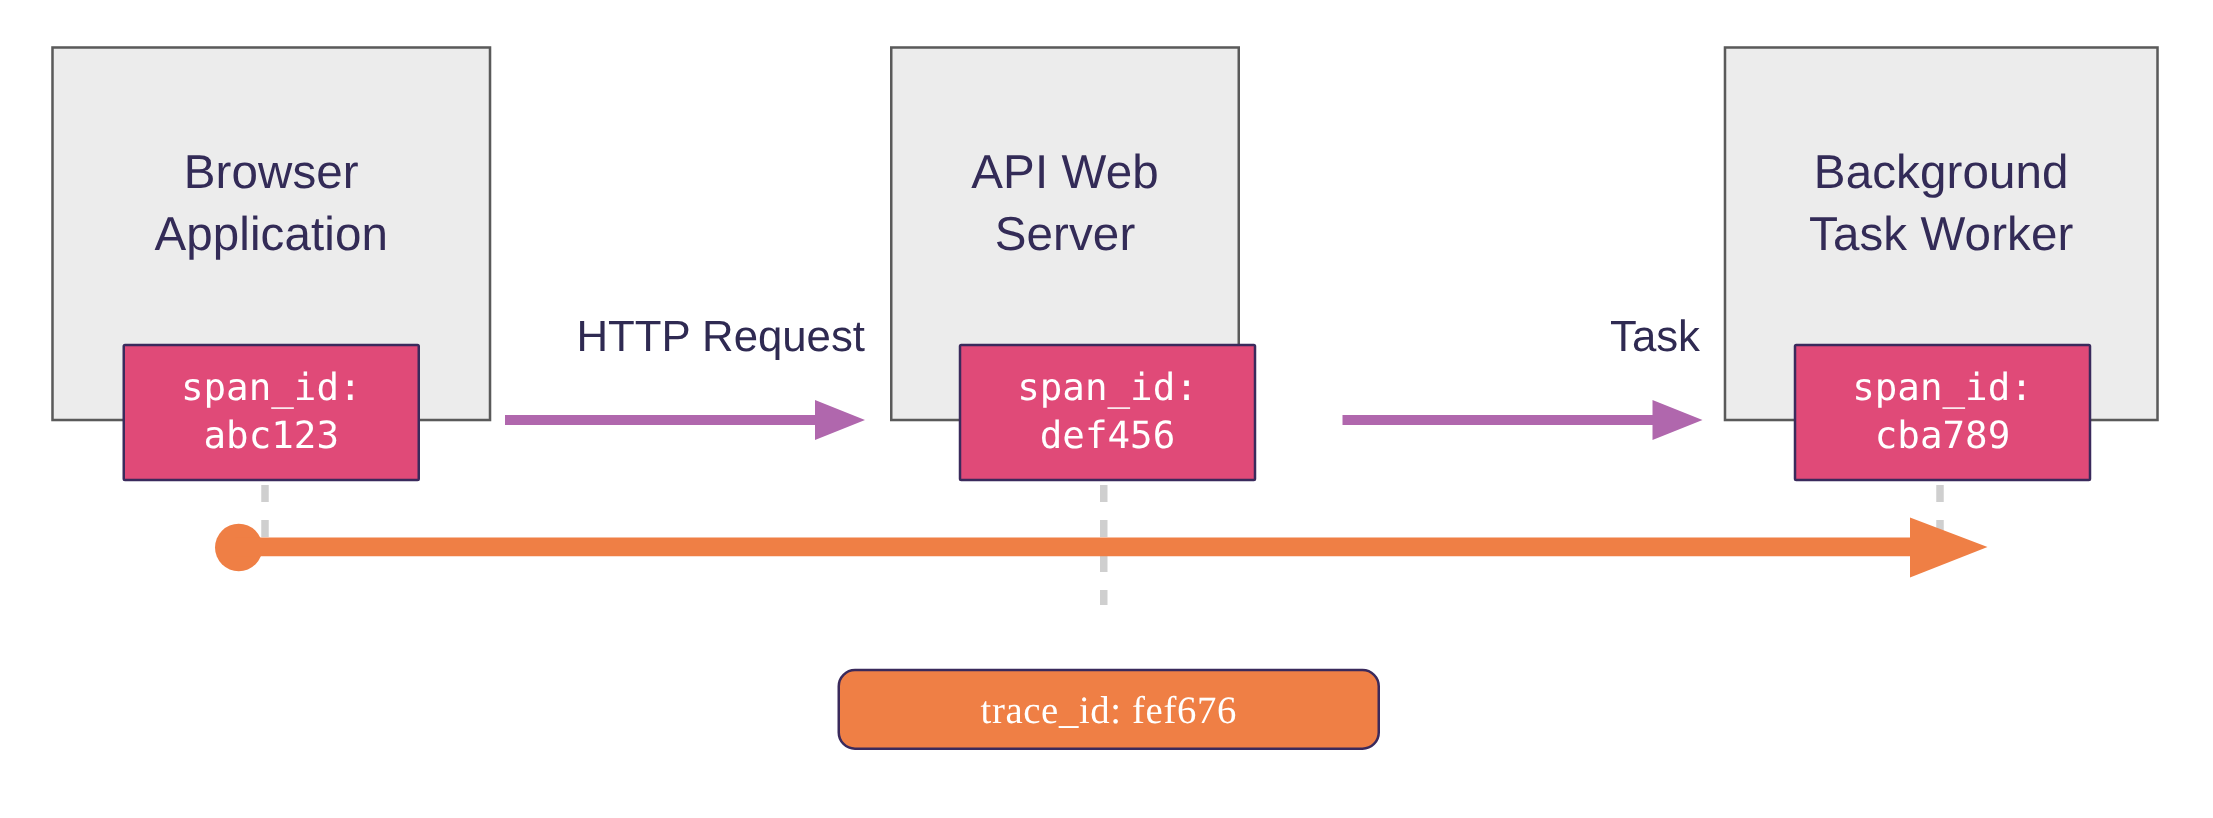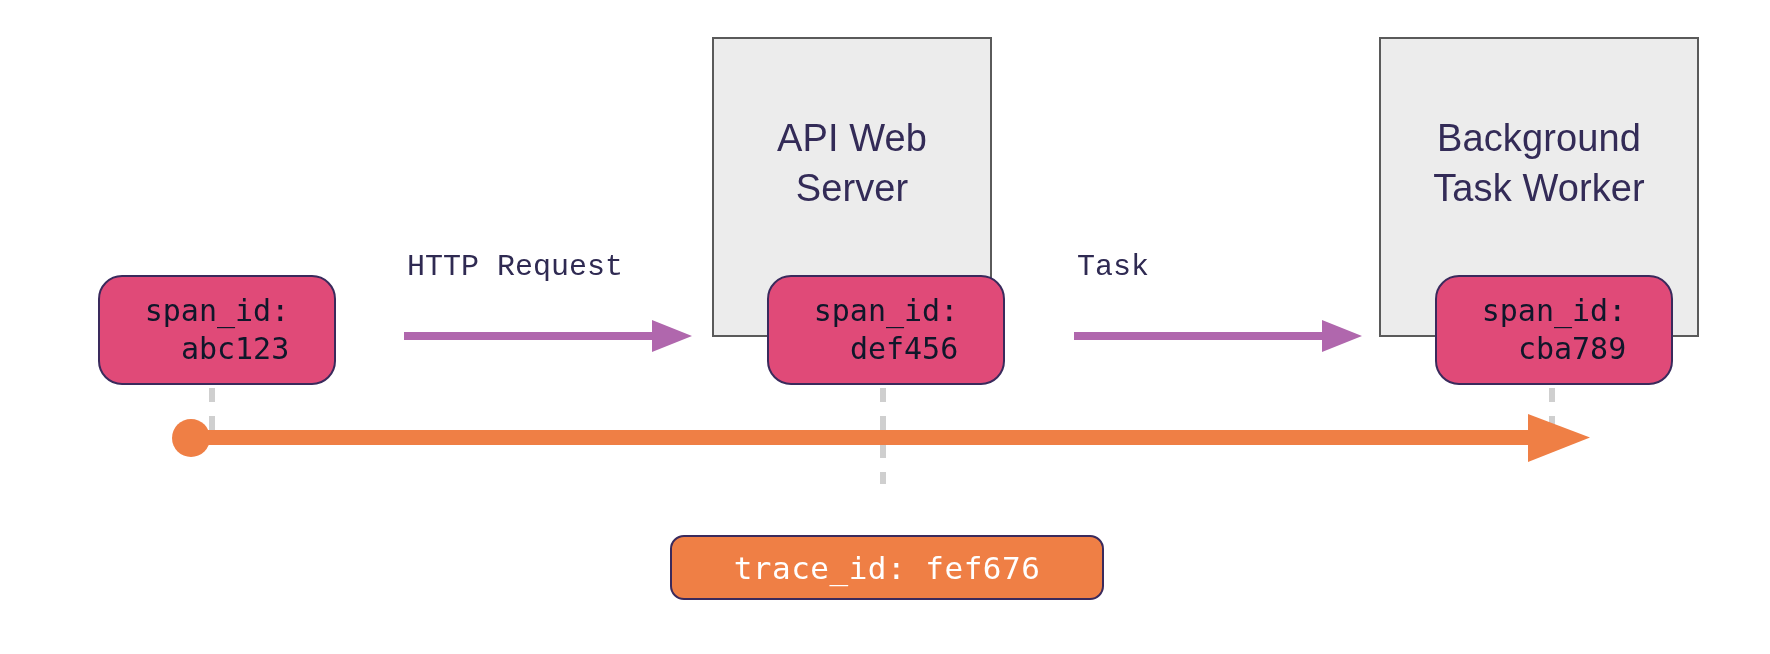--- a/index.html
+++ b/index.html
@@ -37,43 +37,42 @@
     white-space: pre-line;
     padding-bottom: 48px;
   }
 
   
   .span-badge {
     position: absolute;
     box-sizing: border-box;
     background: #e04a78;
     border: 2.5px solid #3a2a5c;
-    border-radius: 24px;
+    border-radius: 2px;
     display: flex;
     align-items: center;
     justify-content: center;
-    color: #0f172a;
+    color: #ffffff;
     font-family: "DejaVu Sans Mono", monospace;
     font-size: 30px;
     line-height: 1.28;
-    text-align: right;
+    text-align: center;
     white-space: pre-line;
     z-index: 5;
   }
 
   
   .flow-arrow { position: absolute; z-index: 2; }
   .flow-label {
     position: absolute;
-    font-size: 30px;
+    font-size: 35px;
     color: #2f2a52;
-    text-align: left;
+    text-align: right;
     white-space: nowrap;
     z-index: 3;
-    font-family: Liberation Mono, monospace;
   }
 
   
   .dash-line {
     position: absolute;
     width: 6px;
     background-image: linear-gradient(#cfcfcf 0 50%, rgba(255,255,255,0) 50% 100%);
     background-size: 6px 28px;
     z-index: 1;
   }
@@ -97,27 +96,31 @@
     letter-spacing: 0.5px;
     white-space: nowrap;
     z-index: 5;
   }
 </style>
 </head>
 <body>
 
 <div id="stage">
 
+  <div class="service-box" style="left:41px; top:37px; width:352px; height:300px;">
+    <div class="service-title">Browser
+Application</div>
+  </div>
 
   <div class="service-box" style="left:712px; top:37px; width:280px; height:300px;">
     <div class="service-title">API Web
 Server</div>
   </div>
 
-  <div class="service-box" style="left:1379px; top:37px; width:320px; height:300px;">
+  <div class="service-box" style="left:1379px; top:37px; width:348px; height:300px;">
     <div class="service-title">Background
 Task Worker</div>
   </div>
 
   <div class="flow-label" style="left:407px; top:250px; width:285px;">HTTP Request</div>
   <svg class="flow-arrow" style="left:400px; top:312px;" width="300" height="48" viewBox="0 0 300 48">
     <path d="M4 20 H252 V8 L292 24 L252 40 V28 H4 Z" fill="#b067ad"></path>
   </svg>
 
   <div class="flow-label" style="left:1077px; top:250px; width:283px;">Task</div>
@@ -137,15 +140,15 @@
 
   <div class="span-badge" style="left:98px; top:275px; width:238px; height:110px;">span_id:
 abc123</div>
 
   <div class="span-badge" style="left:767px; top:275px; width:238px; height:110px;">span_id:
 def456</div>
 
   <div class="span-badge" style="left:1435px; top:275px; width:238px; height:110px;">span_id:
 cba789</div>
 
-  <div class="trace-badge" style="left:670px; top:535px; width:434px; height:65px;">trace_id: fef676</div>
+  <div class="trace-badge" style="left:670px; top:535px; width:434px; height:65px;font-family:Liberation Serif, serif;">trace_id: fef676</div>
 
 </div>
 
 </body></html>

